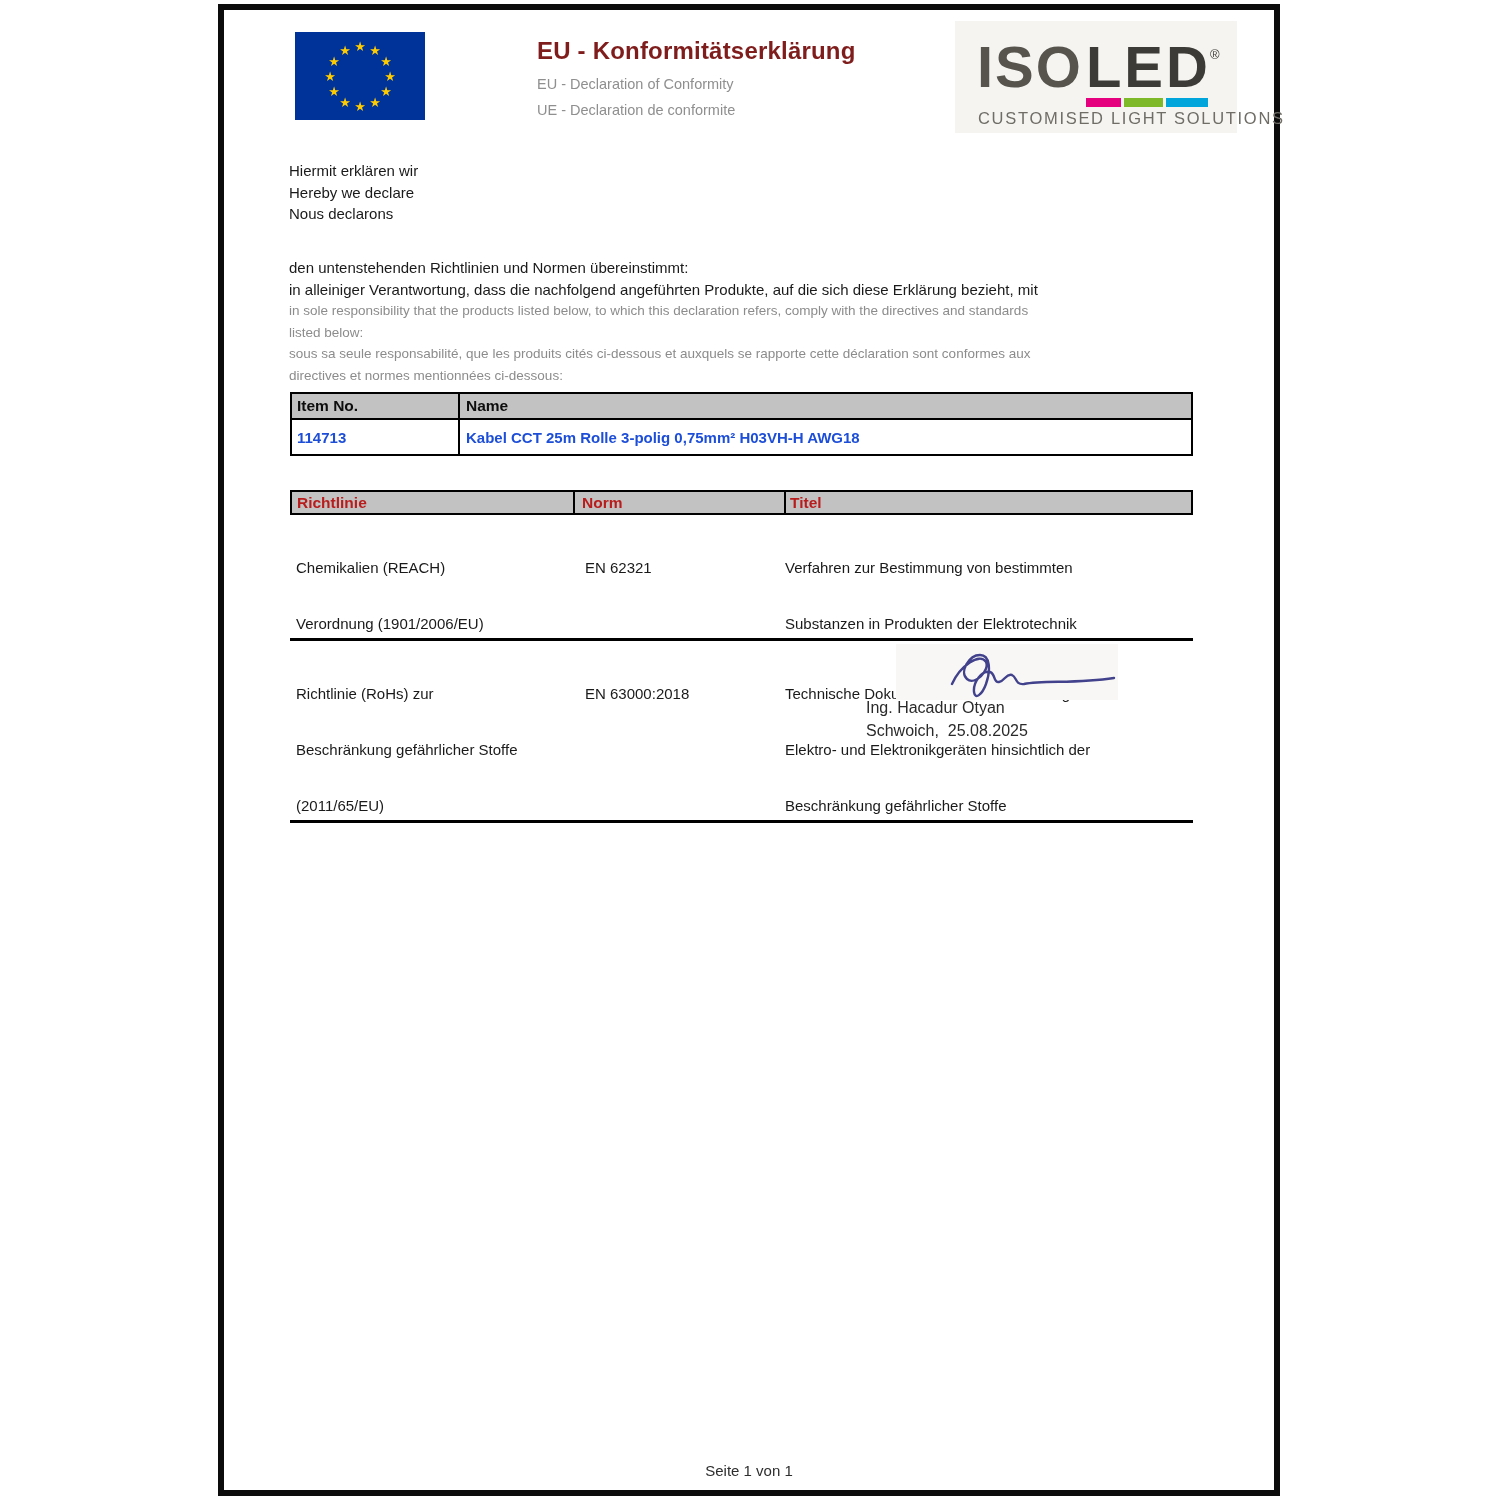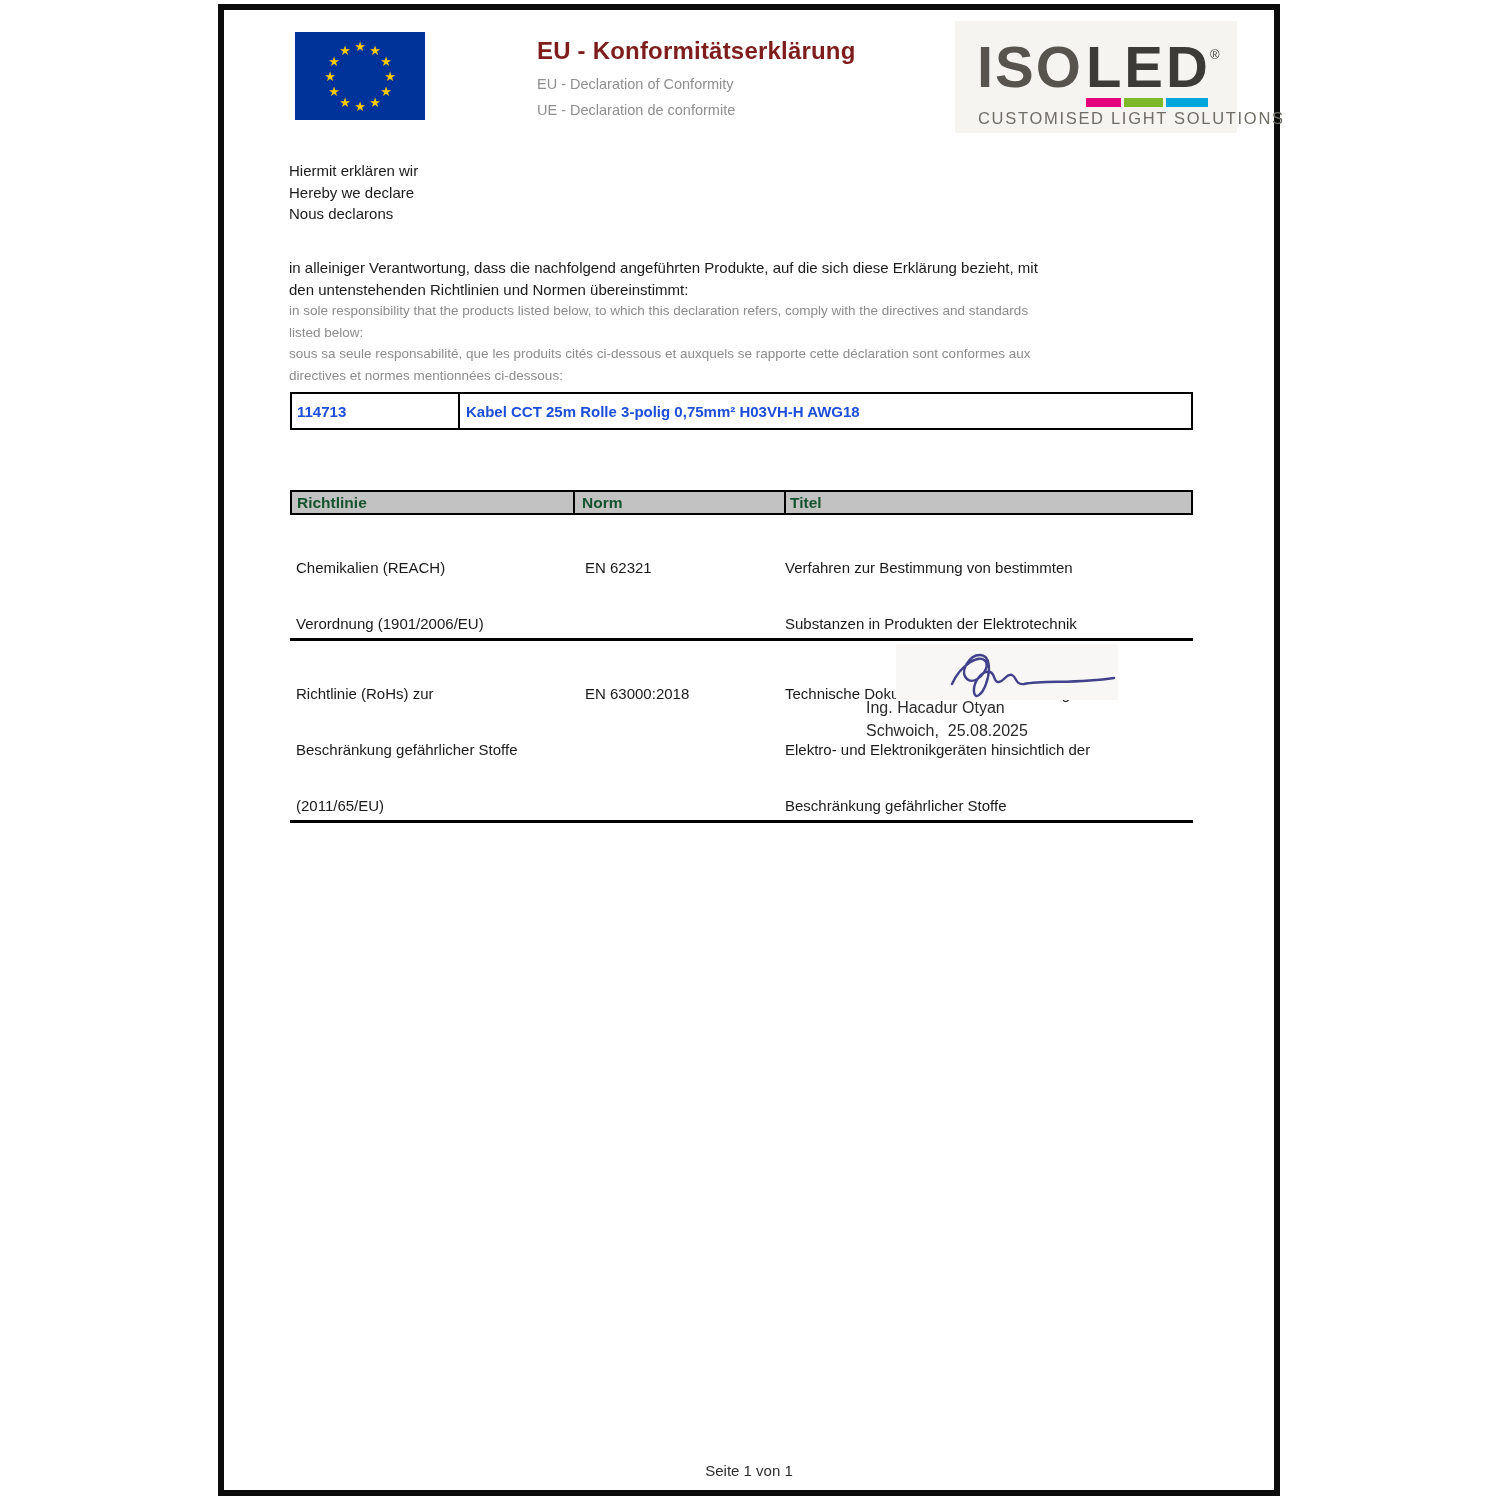--- a/index.html
+++ b/index.html
@@ -41,21 +41,21 @@
   .statement .xl { font-size:13.5px; color:#8c8c8c; white-space:nowrap; }
 
   
   .t1 { position:absolute; left:66px; top:382px; width:903px; border:2px solid #000; background:#fff; }
   .t1 .hrow { display:flex; background:#c2c2c2; border-bottom:2px solid #000; height:26px; align-items:center; font-weight:700; font-size:15.5px; color:#0d0d0d; }
   .t1 .drow { display:flex; height:34px; align-items:center; font-weight:700; font-size:15px; color:#1d4ed8; }
   .t1 .c1 { width:168px; align-self:stretch; border-right:2px solid #000; display:flex; align-items:center; padding-left:5px; }
   .t1 .c2 { flex:1; padding-left:6px; }
 
   
-  .t2h { position:absolute; left:66px; top:480px; width:903px; border:2px solid #000; background:#c2c2c2; display:flex; height:25px; align-items:center; font-weight:700; font-size:15.5px; color:#14532d; }
+  .t2h { position:absolute; left:66px; top:480px; width:903px; border:2px solid #000; background:#c2c2c2; display:flex; height:25px; align-items:center; font-weight:700; font-size:15.5px; color:#b91c1c; }
   .t2h .c1 { width:283px; align-self:stretch; border-right:2px solid #000; display:flex; align-items:center; padding-left:5px; }
   .t2h .c2 { width:211px; align-self:stretch; border-right:2px solid #000; display:flex; align-items:center; padding-left:7px; }
   .t2h .c3 { flex:1; display:flex; align-items:center; padding-left:4px; }
 
   .t2body { position:absolute; left:66px; top:505px; width:903px; font-size:15px; color:#1a1a1a; }
   .t2row { display:flex; border-bottom:3px solid #000; padding-top:8px; padding-bottom:3px; line-height:22px; }
   .t2row .c1 { width:287px; padding-left:6px; }
   .t2row .c2 { width:208px; padding-left:8px; }
   .t2row .c3 { flex:1; }
   .t2row .ln { white-space:nowrap;margin-top:34px; }
@@ -107,29 +107,33 @@
       <div class="logo-tag">CUSTOMISED LIGHT SOLUTIONS</div>
     </div>
 
     <div class="declare">
       <div class="line">Hiermit erklären wir</div>
       <div class="line">Hereby we declare</div>
       <div class="line">Nous declarons</div>
     </div>
 
     <div class="statement">
+      <div class="de">den untenstehenden Richtlinien und Normen übereinstimmt:</div>
       <div class="de">in alleiniger Verantwortung, dass die nachfolgend angeführten Produkte, auf die sich diese Erklärung bezieht, mit</div>
-      <div class="de">den untenstehenden Richtlinien und Normen übereinstimmt:</div>
       <div class="xl">in sole responsibility that the products listed below, to which this declaration refers, comply with the directives and standards</div>
       <div class="xl">listed below:</div>
       <div class="xl">sous sa seule responsabilité, que les produits cités ci-dessous et auxquels se rapporte cette déclaration sont conformes aux</div>
       <div class="xl">directives et normes mentionnées ci-dessous:</div>
     </div>
 
     <div class="t1">
+      <div class="hrow">
+        <div class="c1">Item No.</div>
+        <div class="c2">Name</div>
+      </div>
       <div class="drow">
         <div class="c1">114713</div>
         <div class="c2">Kabel CCT 25m Rolle 3-polig 0,75mm² H03VH-H AWG18</div>
       </div>
     </div>
 
     <div class="t2h">
       <div class="c1">Richtlinie</div>
       <div class="c2">Norm</div>
       <div class="c3">Titel</div>

